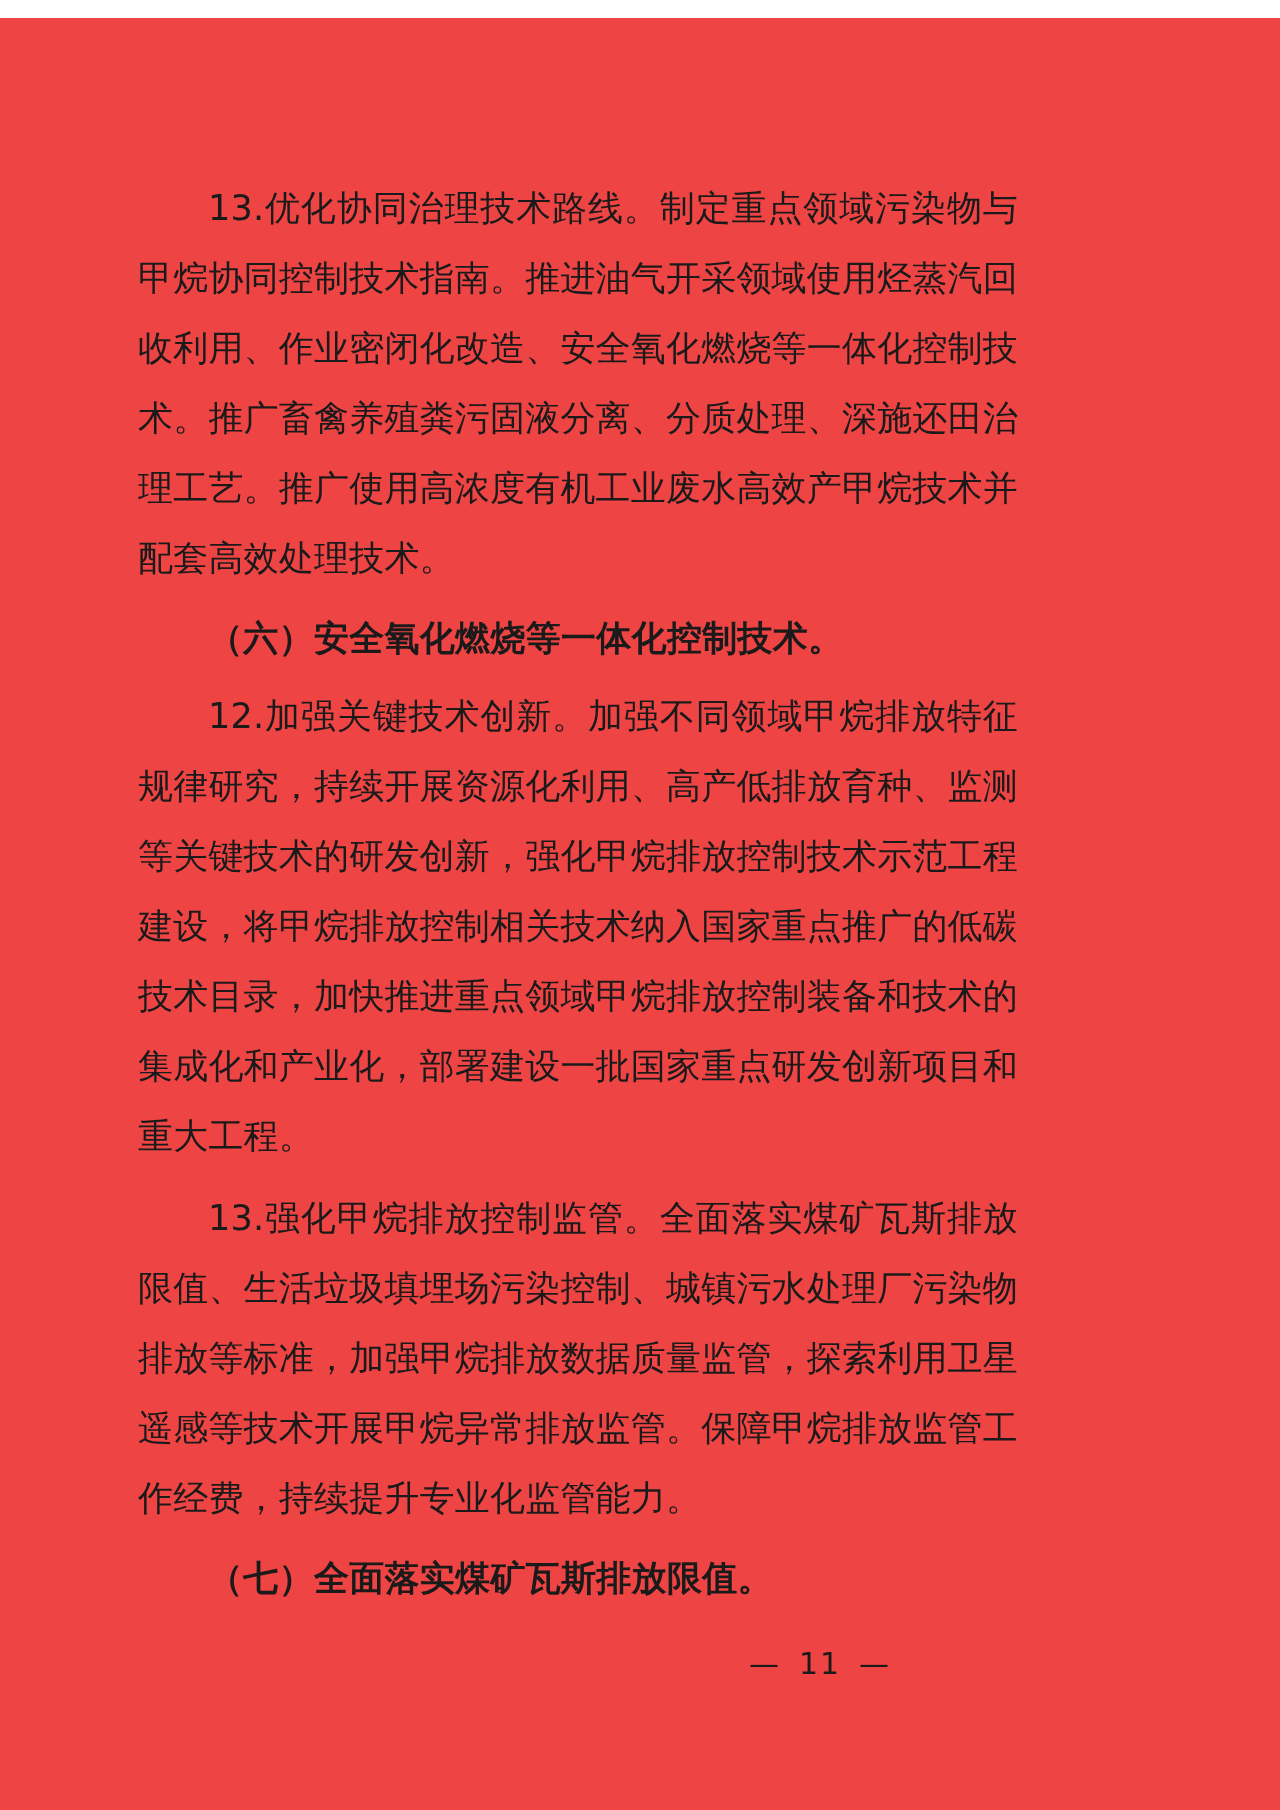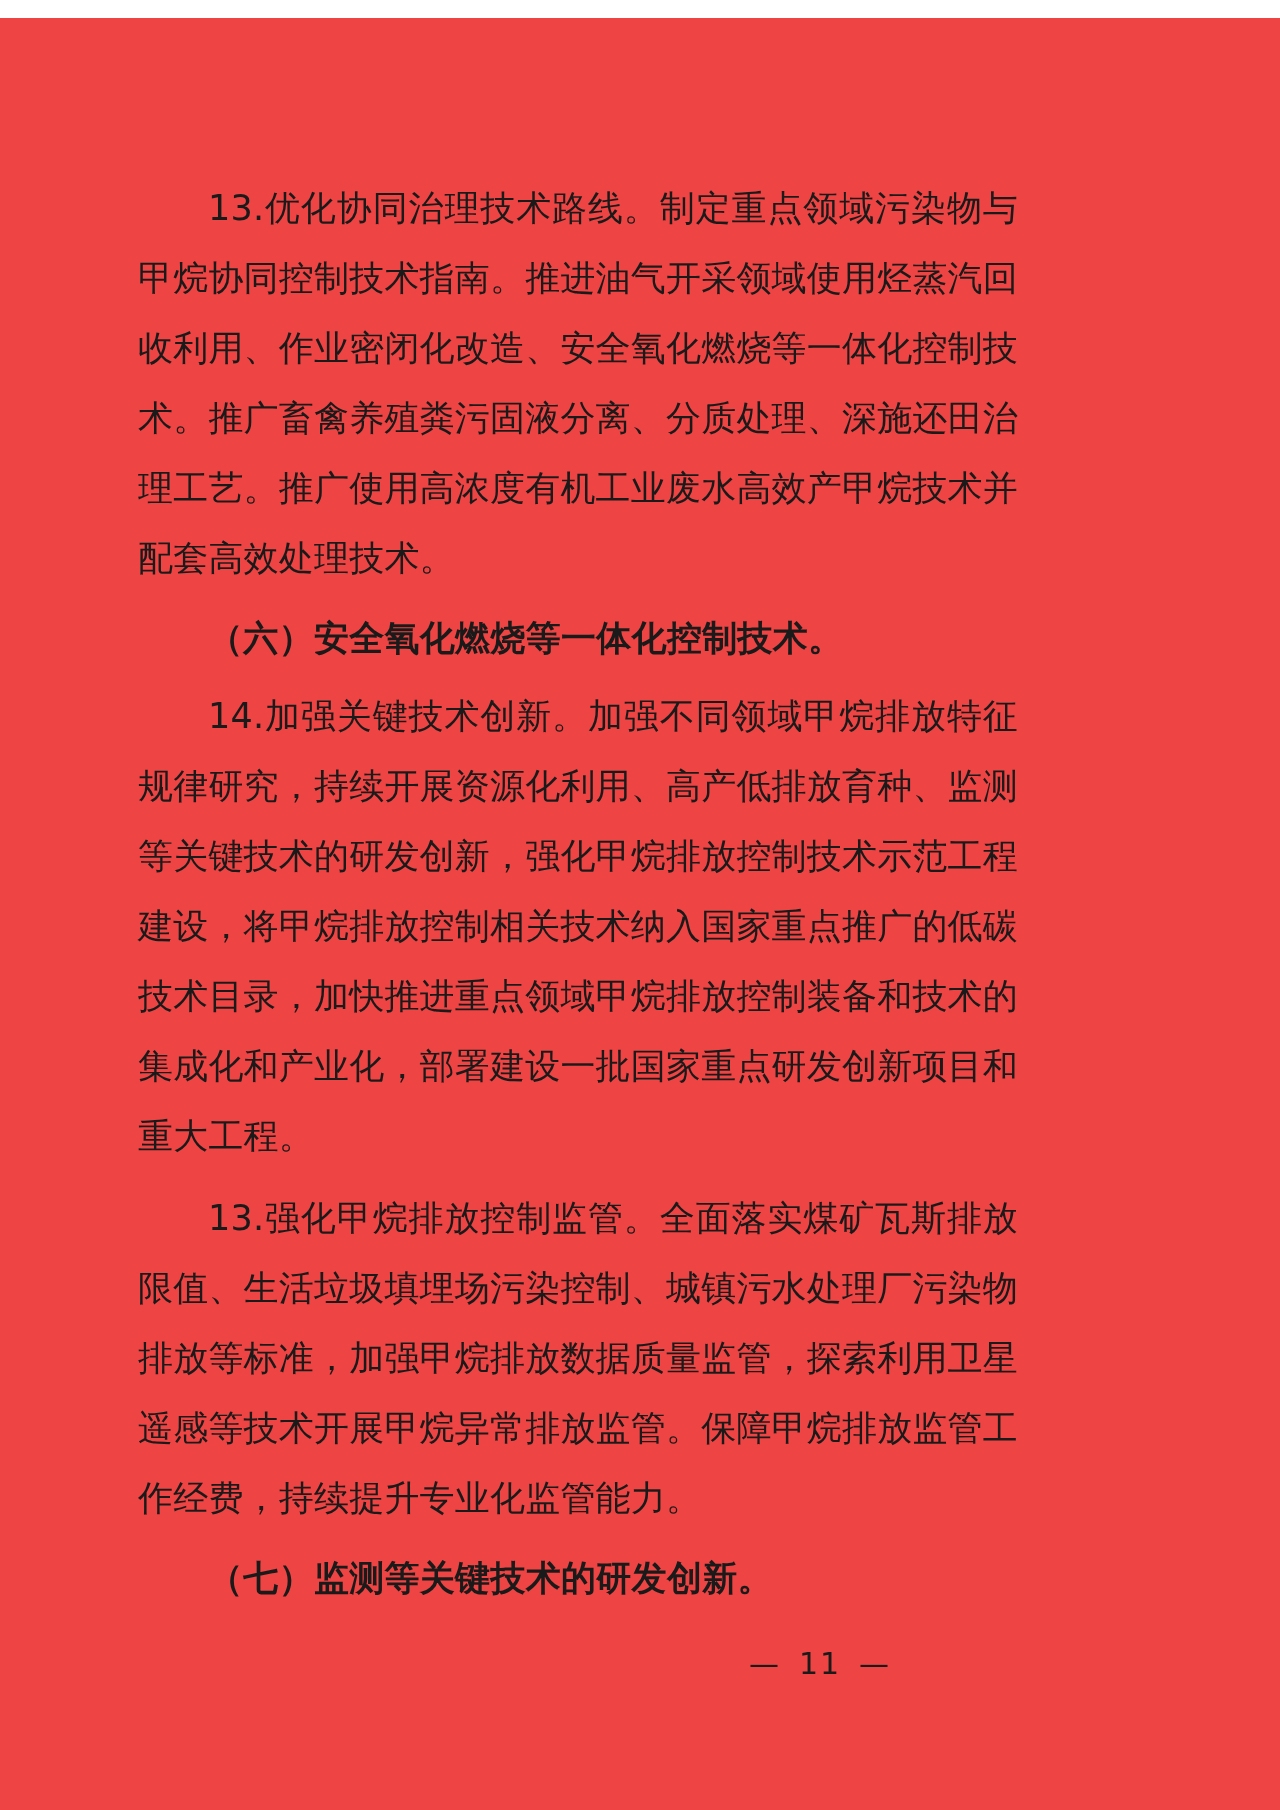--- a/index.html
+++ b/index.html
@@ -75,29 +75,29 @@
   <div class="content">
 
     <p class="para">13.优化协同治理技术路线。制定重点领域污染物与甲烷协同控制技术指南。推进油气开采领域使用烃蒸汽回收利用、作业密闭化改造、安全氧化燃烧等一体化控制技术。推广畜禽养殖粪污固液分离、分质处理、深施还田治理工艺。推广使用高浓度有机工业废水高效产甲烷技术并配套高效处理技术。</p>
 
     <div class="gap-small"></div>
 
     <p class="heading">（六）安全氧化燃烧等一体化控制技术。</p>
 
     <div class="gap-small"></div>
 
-    <p class="para">14.加强关键技术创新。加强不同领域甲烷排放特征规律研究，持续开展资源化利用、高产低排放育种、监测等关键技术的研发创新，强化甲烷排放控制技术示范工程建设，将甲烷排放控制相关技术纳入国家重点推广的低碳技术目录，加快推进重点领域甲烷排放控制装备和技术的集成化和产业化，部署建设一批国家重点研发创新项目和重大工程。</p>
+    <p class="para">12.加强关键技术创新。加强不同领域甲烷排放特征规律研究，持续开展资源化利用、高产低排放育种、监测等关键技术的研发创新，强化甲烷排放控制技术示范工程建设，将甲烷排放控制相关技术纳入国家重点推广的低碳技术目录，加快推进重点领域甲烷排放控制装备和技术的集成化和产业化，部署建设一批国家重点研发创新项目和重大工程。</p>
 
     <div class="gap-med"></div>
 
     <p class="para">13.强化甲烷排放控制监管。全面落实煤矿瓦斯排放限值、生活垃圾填埋场污染控制、城镇污水处理厂污染物排放等标准，加强甲烷排放数据质量监管，探索利用卫星遥感等技术开展甲烷异常排放监管。保障甲烷排放监管工作经费，持续提升专业化监管能力。</p>
 
     <div class="gap-small"></div>
 
-    <p class="heading">（七）监测等关键技术的研发创新。</p>
+    <p class="heading">（七）全面落实煤矿瓦斯排放限值。</p>
 
   </div>
 
   <div class="footer">
     <span class="pnum-wrap">
       <span class="dash">—</span><span>11</span><span class="dash">—</span>
     </span>
   </div>
 
 </div>

